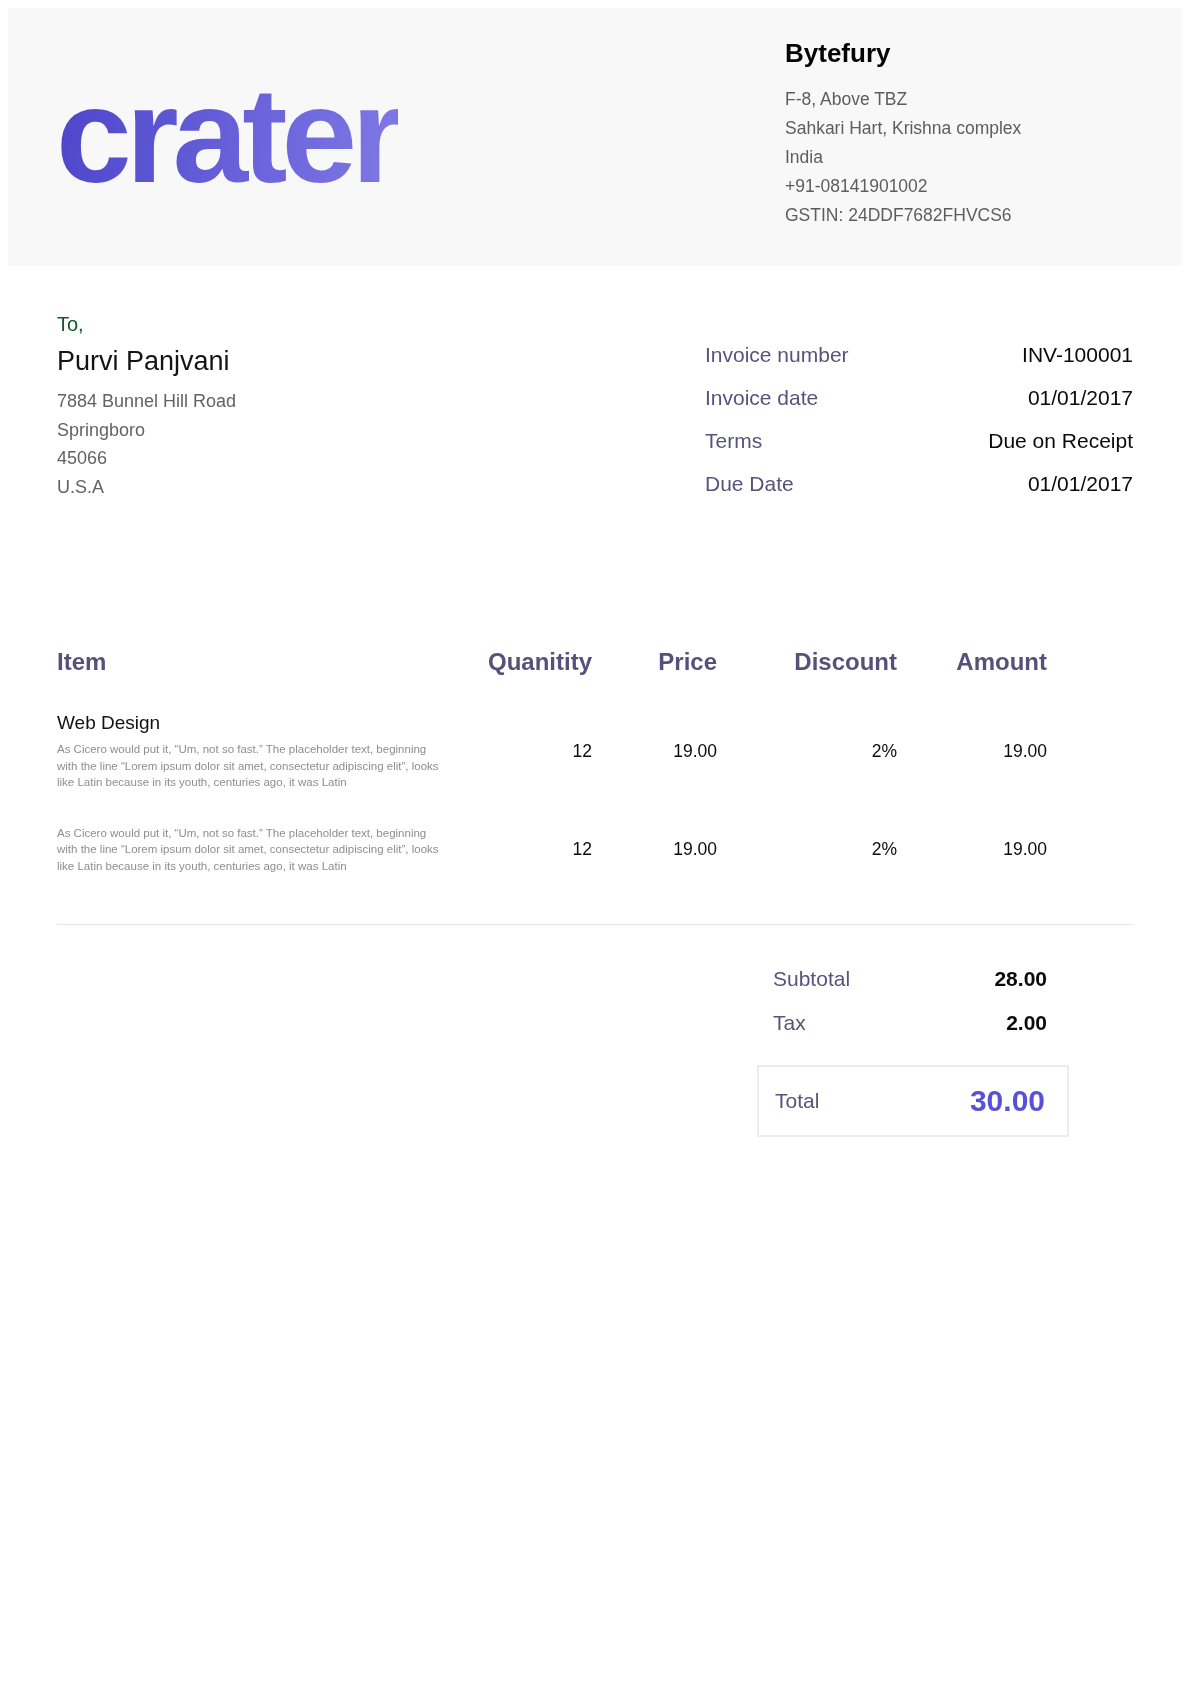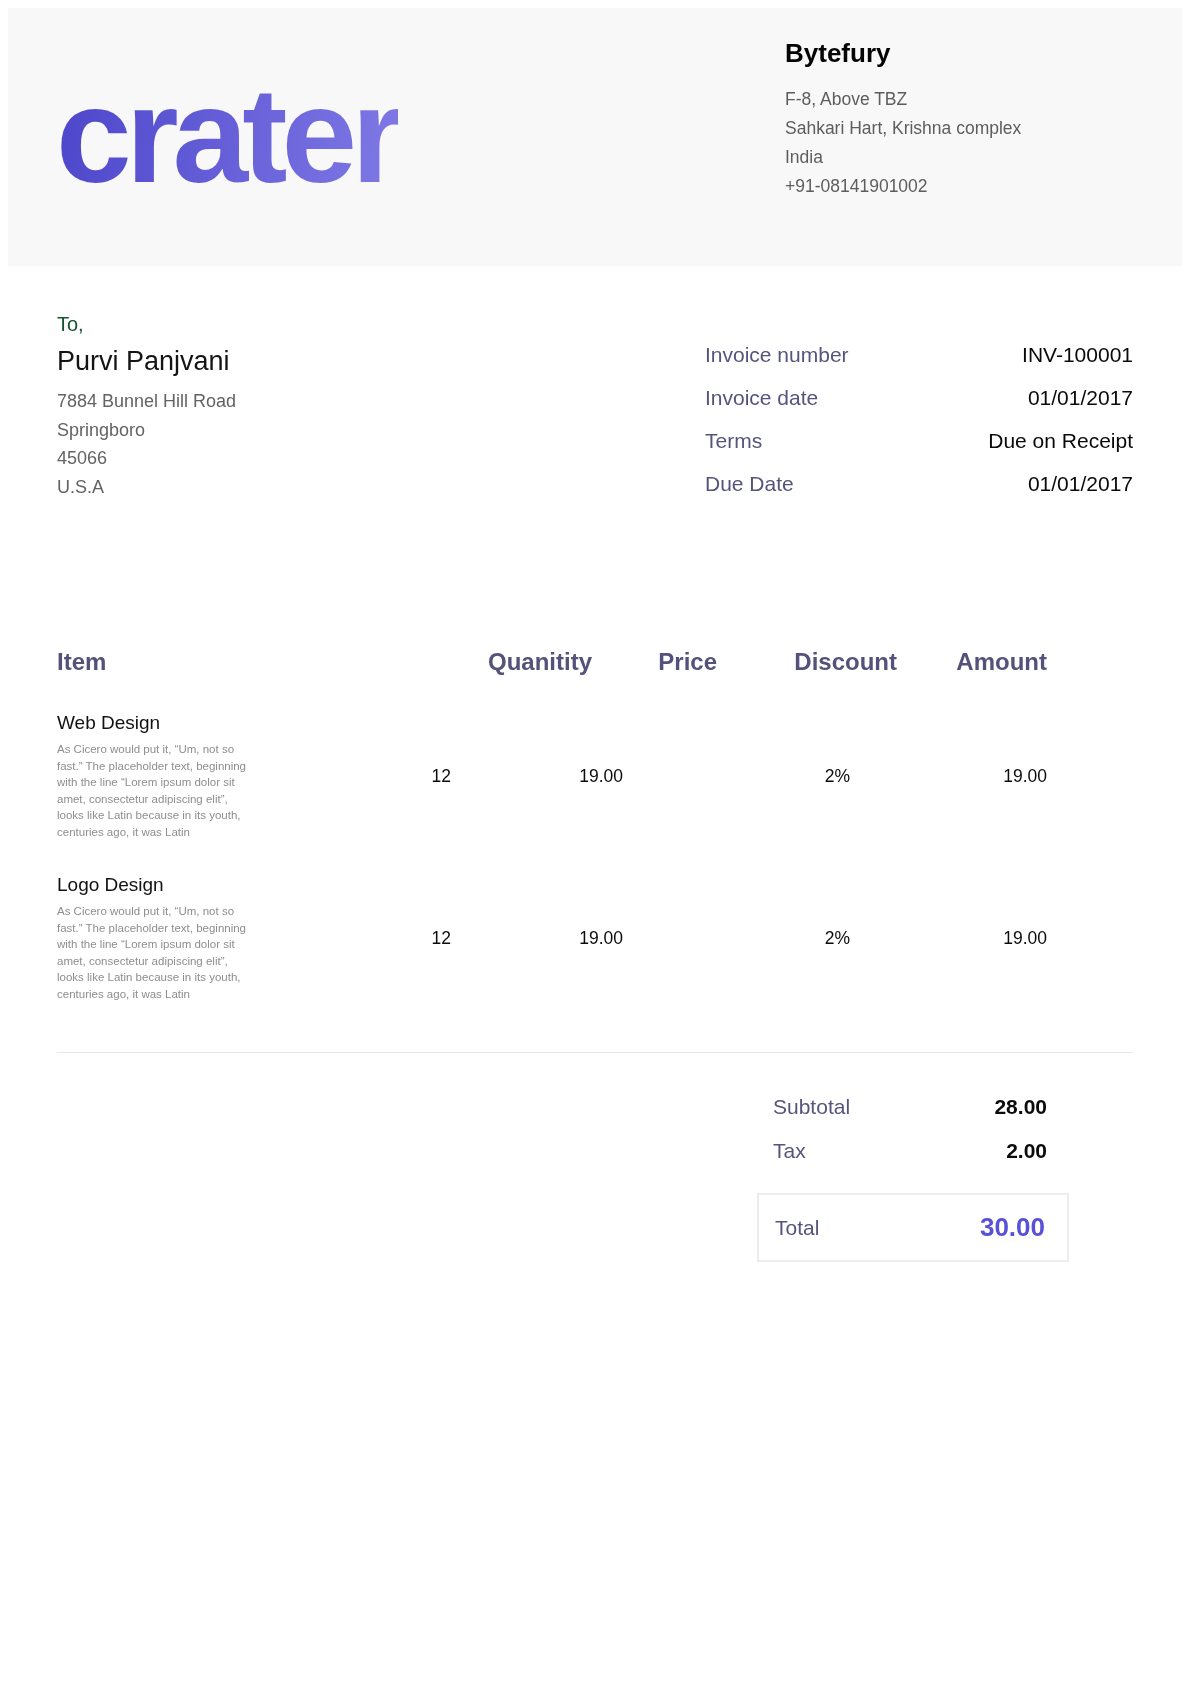--- a/index.html
+++ b/index.html
@@ -33,49 +33,50 @@
   .meta-label { font-size:21px; color:#55547d; }
   .meta-value { font-size:21px; font-weight:500; color:#0a0a0a; }
 
   
   .items-table { margin-top:140px; padding-right:86px; }
   .tgrid { display:grid; grid-template-columns:1fr 150px 125px 180px 150px;
     align-items:center; }
   .thead { margin-bottom:36px; }
   .th { font-size:24px; font-weight:bold; color:#54527a; }
   .num { text-align:right; }
-  .item-row { margin-bottom:34px;gap:47px; }
+  .item-row { margin-bottom:34px; }
   .item-name { font-size:19px; color:#121212; margin-bottom:7px; }
   .item-desc { font-size:11.5px; color:#8e8e8e; line-height:16.5px; max-width:420px; }
   .cell-val { font-size:17.5px; color:#0c0c0c; }
 
   .divider { border:none; border-top:1px solid #e7e7ea; margin-top:50px; }
 
   
   .totals { width:312px; margin-left:auto; margin-right:64px; margin-top:32px; }
   .totals-row { display:flex; justify-content:space-between; align-items:center;
     padding:10px 22px 10px 16px; }
   .totals-label { font-size:21px; color:#55547d; }
   .totals-value { font-size:21px; font-weight:bold; color:#0b0b0b; }
   .total-box { border:2px solid #ececf0; margin-top:20px;
     padding:17px 22px 17px 16px; display:flex; justify-content:space-between;
     align-items:center; background:#ffffff; }
-  .total-box .totals-value { color:#5851d8; font-size:26px; }
+  .total-box .totals-value { color:#5851d8; font-size:30px; }
 </style>
 </head>
 <body>
 
 <div class="header-band">
   <div class="logo">crater</div>
   <div class="company">
     <div class="company-name">Bytefury</div>
     <div class="company-line">F-8, Above TBZ</div>
     <div class="company-line">Sahkari Hart, Krishna complex</div>
     <div class="company-line">India</div>
     <div class="company-line">+91-08141901002</div>
+    <div class="company-line">GSTIN: 24DDF7682FHVCS6</div>
   </div>
 </div>
 
 <div class="content">
 
   <div class="parties">
     <div class="bill-to">
       <div class="bill-to-label">To,</div>
       <div class="bill-to-name">Purvi Panjvani</div>
       <div class="bill-to-line">7884 Bunnel Hill Road</div>
@@ -119,21 +120,20 @@
         <div class="item-desc">As Cicero would put it, “Um, not so fast.” The placeholder text, beginning with the line “Lorem ipsum dolor sit amet, consectetur adipiscing elit”, looks like Latin because in its youth, centuries ago, it was Latin</div>
       </div>
       <div class="cell-val num">12</div>
       <div class="cell-val num">19.00</div>
       <div class="cell-val num">2%</div>
       <div class="cell-val num">19.00</div>
     </div>
 
     <div class="tgrid item-row">
       <div>
-        <div class="item-name">Logo Design</div>
         <div class="item-desc">As Cicero would put it, “Um, not so fast.” The placeholder text, beginning with the line “Lorem ipsum dolor sit amet, consectetur adipiscing elit”, looks like Latin because in its youth, centuries ago, it was Latin</div>
       </div>
       <div class="cell-val num">12</div>
       <div class="cell-val num">19.00</div>
       <div class="cell-val num">2%</div>
       <div class="cell-val num">19.00</div>
     </div>
   </div>
 
   <hr class="divider">

